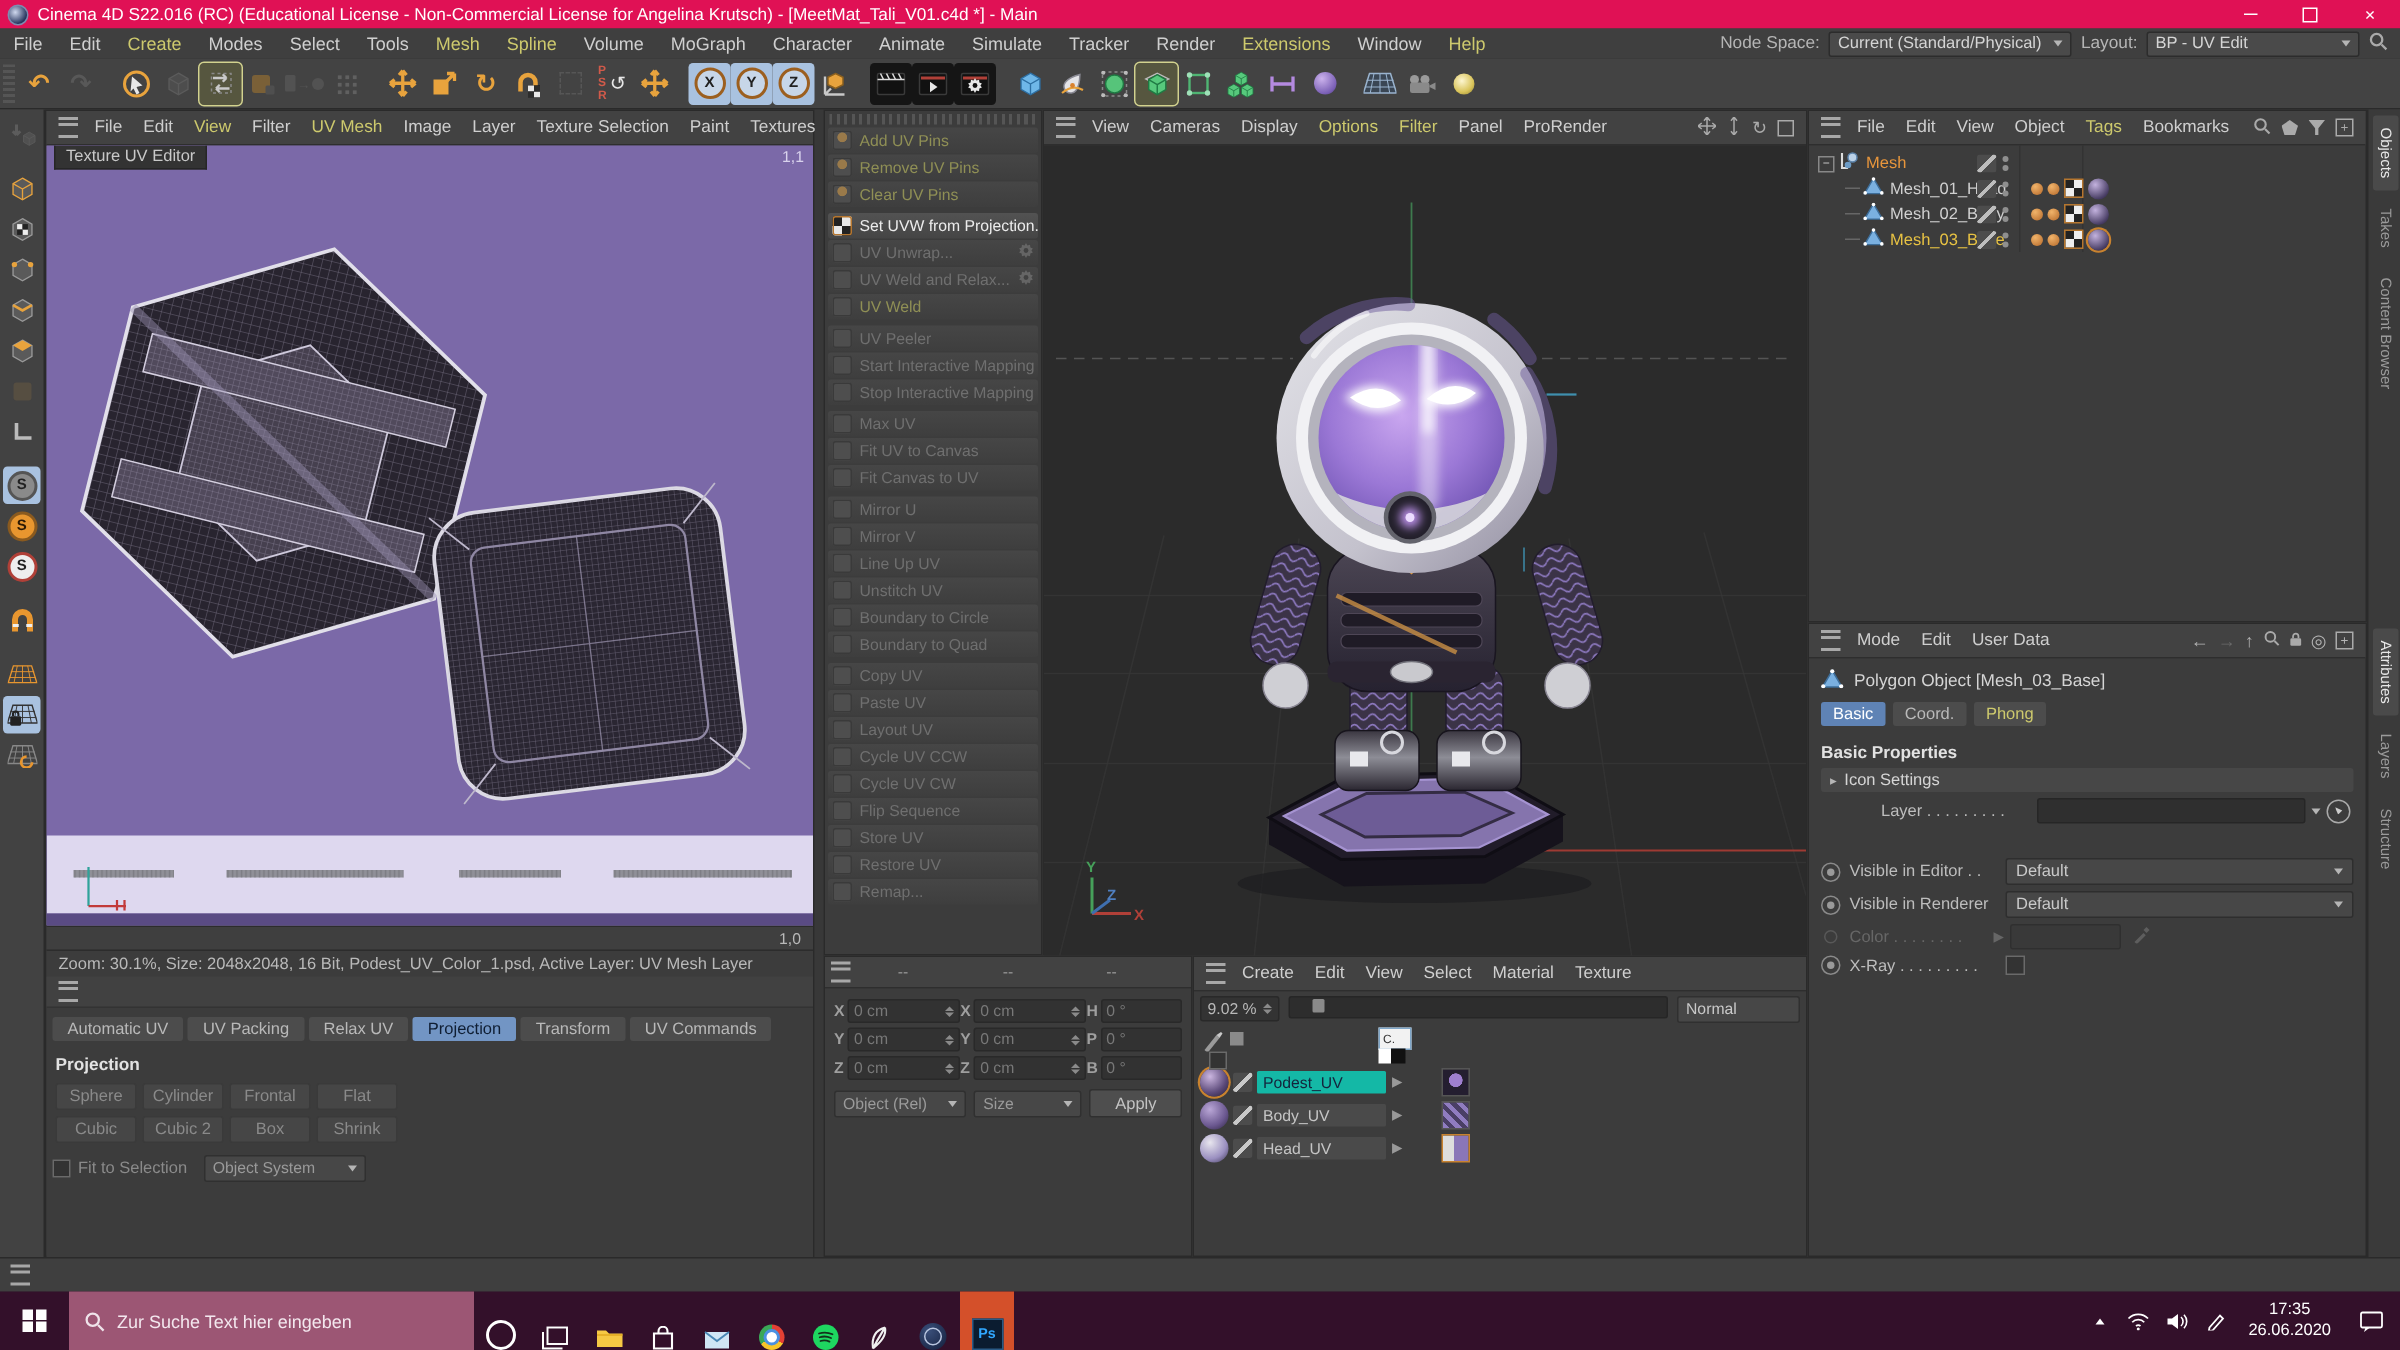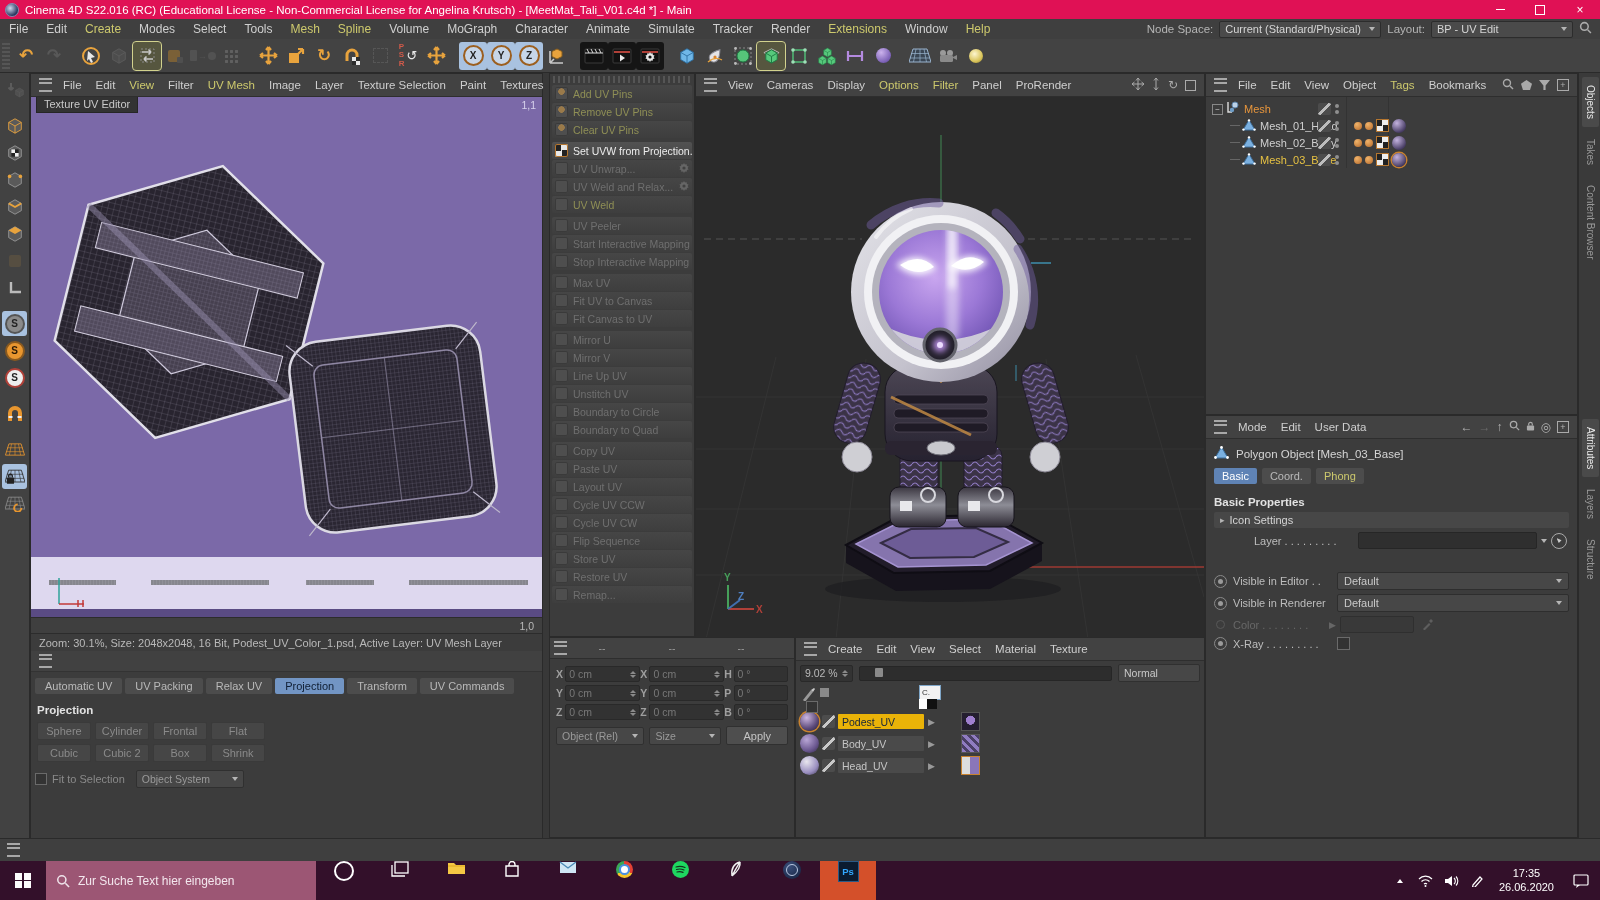--- a/index.html
+++ b/index.html
@@ -75,21 +75,21 @@
   .selchip{background:#474747;border:1px solid #303030;border-radius:2px;height:16px;display:flex;align-items:center;font-size:10.5px;color:#9a9a9a;padding:0 5px;gap:5px}
   .applybtn{background:#4e4e4e;border:1px solid #303030;border-radius:2px;height:17px;display:flex;align-items:center;justify-content:center;font-size:11px;color:#c3c3c3;padding:0 16px}
   
   .sliderchip{background:#333;border:1px solid #292929;border-radius:2px;height:15px;display:flex;align-items:center;padding:0 4px;font-size:10.5px;color:#b9b9b9;gap:4px}
   .slidertrack{flex:1;height:13px;background:#2d2d2d;border:1px solid #262626;border-radius:2px;margin:0 6px;position:relative}
   .sliderhandle{position:absolute;left:6%;top:1px;width:8px;height:9px;background:#8a8a8a;border-radius:1px}
   .matrow{display:flex;align-items:center;height:21px;margin:0 0 1px 4px}
   .msphere{width:19px;height:19px;border-radius:50%;flex:0 0 auto}
   .mpencil{width:13px;height:13px;margin:0 3px;background:linear-gradient(135deg,transparent 44%,#c9c9c9 44% 58%,transparent 58%),#4c4c4c;border-radius:2px;flex:0 0 auto}
   .mname{width:78px;height:15px;font-size:10.5px;display:flex;align-items:center;padding:0 4px;background:#4a4a4a;color:#c5c5c5;border-radius:1px;flex:0 0 auto}
-  .mname.sel{background:#eab308;color:#14243c}
+  .mname.sel{background:#14b8a6;color:#14243c}
   .marrow{color:#999;font-size:9px;margin:0 4px}
   .mthumb{width:17px;height:17px;border:1px solid #555;flex:0 0 auto;margin-left:22px}
   
   .objrow{height:17px;display:flex;align-items:center;position:relative;font-size:11px;white-space:nowrap}
   .pencilchip{width:13px;height:12px;background:linear-gradient(135deg,transparent 44%,#bdbdbd 44% 58%,transparent 58%),#4c4c4c;border-radius:2px}
   .dots2{display:flex;flex-direction:column;gap:2px;margin-left:4px}
   .dots2 i{width:4px;height:4px;border-radius:50%;background:#8f8f8f;display:block}
   .tagdot{width:8px;height:8px;border-radius:50%;background:radial-gradient(circle at 35% 30%,#f0b36a,#b5692a)}
   .tagchk{width:11px;height:11px;background:conic-gradient(#eee 25%,#222 0 50%,#eee 0 75%,#222 0);border:1px solid #b5762f}
   .tagsph{width:14px;height:14px;border-radius:50%;background:radial-gradient(circle at 35% 30%,#c3b2de,#4a3f66 70%,#221b32)}
@@ -109,21 +109,21 @@
   .rstrip{position:absolute;left:1578px;top:73px;width:22px;height:765px;background:#3a3a3a;border-left:1px solid#2a2a2a}
   .vtab{writing-mode:vertical-rl;font-size:10px;color:#9a9a9a;padding:8px 3px;margin:2px 1px;border-radius:2px}
   .vtab.active{color:#e8e8e8;background:#4a4a4a}
   
   .bottombar{position:absolute;top:838px;left:0;width:1600px;height:23px;background:#3f3f3f;border-top:1px solid #2a2a2a;display:flex;align-items:center;padding-left:3px;box-sizing:border-box}
   .taskbar{position:absolute;top:861px;left:0;width:1600px;height:39px;background:#33102a;display:flex;align-items:center;color:#eee}
   .startbtn{width:46px;height:100%;display:flex;align-items:center;justify-content:center}
   .winlogo{display:grid;grid-template-columns:7px 7px;grid-template-rows:7px 7px;gap:1.5px}
   .winlogo i{background:#fdfdfd;display:block}
   .searchbox{width:270px;height:100%;background:#9c5674;display:flex;align-items:center;gap:8px;padding:0 10px;box-sizing:border-box;font-size:12px;color:#f3e7ee}
-  .taskico{width:56px;height:100%;display:flex;align-items:flex-start;justify-content:center;position:relative}
+  .taskico{width:36px;height:100%;display:flex;align-items:flex-end;justify-content:center;position:relative}
   .taskico.activeapp{background:#d4502a}
   .tray{margin-left:auto;display:flex;align-items:center;height:100%}
   .trayico{width:26px;height:100%;display:flex;align-items:center;justify-content:center;color:#fff}
   .clock{text-align:center;font-size:11px;line-height:1.25;padding:0 8px;color:#fff}
   .notif{width:38px;height:100%;display:flex;align-items:center;justify-content:center}
 </style>
 </head>
 <body>
 
 <div class="titlebar">
@@ -972,21 +972,21 @@
     <span class="hamb"></span>
     <div id="matMenu" style="display:flex;align-items:center">
         <div class="mi">Create</div>
         <div class="mi">Edit</div>
         <div class="mi">View</div>
         <div class="mi">Select</div>
         <div class="mi">Material</div>
         <div class="mi">Texture</div>
       </div>
   </div>
-  <div style="display:flex;align-items:center;padding:3px 4px">
+  <div style="display:flex;padding:3px 4px">
     <span class="sliderchip">
         <span>9.02 %</span>
         <span class="spin">
           <i class="u"></i>
           <i class="d"></i>
         </span>
       </span>
     <span class="slidertrack">
         <span class="sliderhandle"></span>
       </span>

